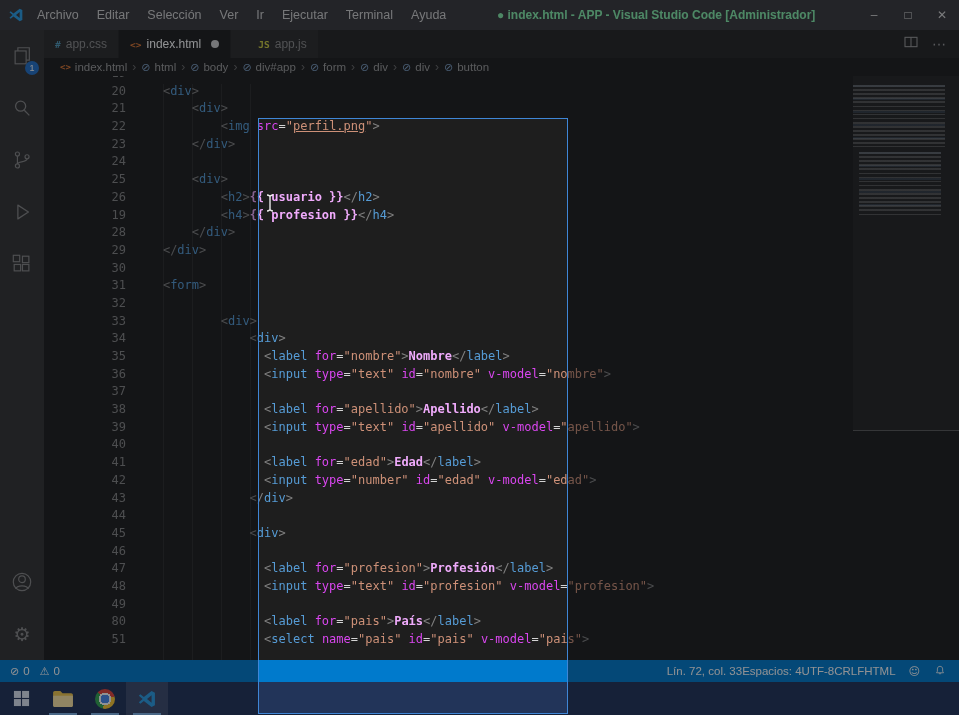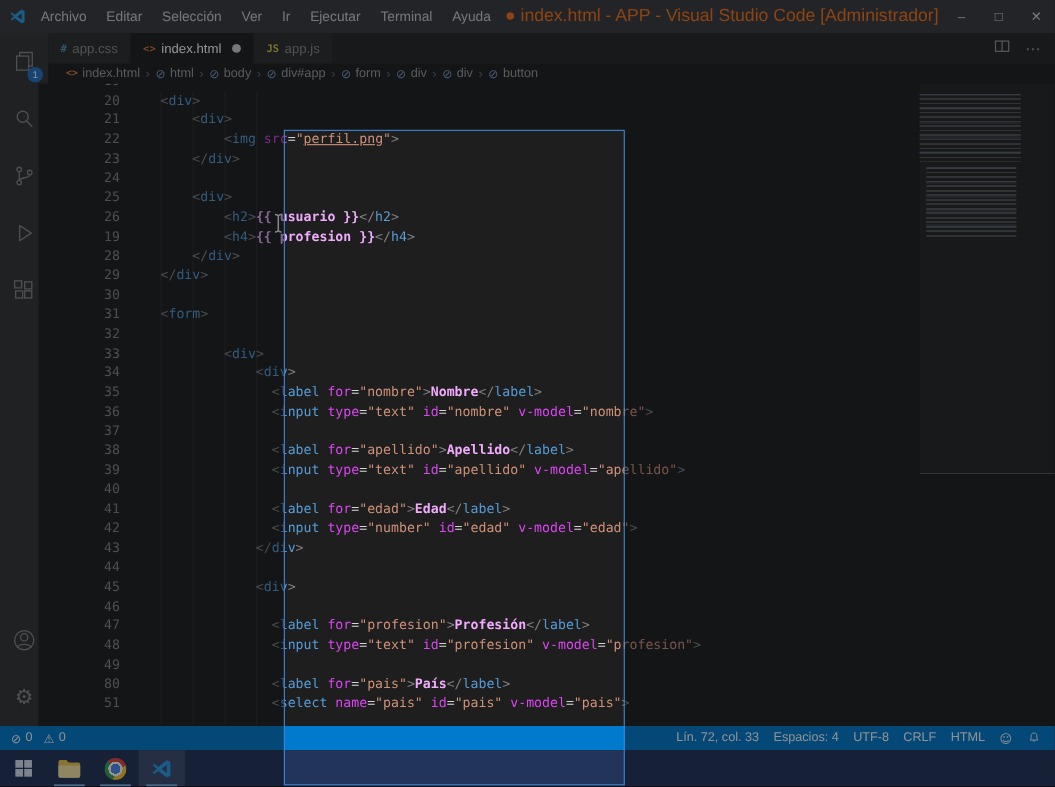--- a/index.html
+++ b/index.html
@@ -4,21 +4,21 @@
 <style>
   html,body{margin:0;padding:0;background:#000;}
   .screen{position:relative;width:959px;height:715px;background:#1e1e1e;overflow:hidden;
           font-family:"Liberation Sans",sans-serif;color:#ccc;-webkit-font-smoothing:antialiased;}
 
   
   .titlebar{position:absolute;left:0;top:0;width:959px;height:30px;background:#39393c;display:flex;align-items:center;}
   .logo{display:flex;margin:0 4px 0 8px;}
   .menubar{display:flex;}
   .menu-item{padding:0 9px;font-size:12.5px;color:#d0d0d0;line-height:30px;white-space:nowrap;}
-  .window-title{flex:1;text-align:center;font-size:16px;color:#f97316;white-space:nowrap;overflow:hidden;}
+  .window-title{flex:1;text-align:center;font-size:12px;color:#86efac;white-space:nowrap;overflow:hidden;font-weight:bold;}
   .win-controls{display:flex;height:30px;}
   .win-btn{width:34px;height:30px;display:flex;align-items:center;justify-content:center;font-size:12px;color:#d6d6d6;}
 
   
   .activity-bar{position:absolute;left:0;top:30px;width:44px;height:630px;background:#333333;
                 display:flex;flex-direction:column;align-items:center;}
   .ab-item{width:44px;height:52px;display:flex;align-items:center;justify-content:center;position:relative;}
   .ab-spacer{flex:1;}
   .badge{position:absolute;right:5px;bottom:7px;background:#2472c8;color:#fff;font-size:9px;width:14px;height:14px;
          border-radius:50%;display:flex;align-items:center;justify-content:center;}
@@ -37,21 +37,21 @@
 
   
   .breadcrumb{position:absolute;left:44px;top:58px;right:0;height:18px;background:#1e1e1e;display:flex;
               align-items:center;font-size:11.5px;color:#9d9d9d;padding-left:14px;gap:1px;white-space:nowrap;}
   .bc-item{display:flex;align-items:center;gap:4px;padding:0 2px;}
   .bc-sep{color:#6a6a6a;margin:0 2px;font-size:12px;}
   .bc-sym{color:#7d9fc4;font-size:11px;font-family:"DejaVu Sans",sans-serif;}
   .bc-file-icon{font-size:9px;font-weight:bold;font-family:"DejaVu Sans Mono",monospace;}
 
   
-  .editor{position:absolute;left:35px;top:76px;right:0;height:584px;background:#1e1e1e;overflow:hidden;}
+  .editor{position:absolute;left:52px;top:76px;right:0;height:584px;background:#1e1e1e;overflow:hidden;}
   .gutter{position:absolute;left:0;top:-10px;width:74px;text-align:right;}
   .line-num{height:17.7px;line-height:17.7px;font:12px "DejaVu Sans Mono",monospace;color:#858585;}
   .code{position:absolute;left:82px;top:-10px;white-space:pre;}
   .code-line{height:17.7px;line-height:17.7px;font:12px "DejaVu Sans Mono",monospace;color:#d4d4d4;}
   .tk-x{color:#d4d4d4}.tk-p{color:#808080}.tk-t{color:#569cd6}.tk-a{color:#d946ef}
   .tk-s{color:#ce9178}.tk-l{color:#ce9178;text-decoration:underline}
   .tk-b{color:#f0abfc;font-weight:600}
   .guide{position:absolute;top:8px;bottom:0;width:1px;background:rgba(255,255,255,0.07);}
   .minimap{position:absolute;left:801px;top:0;width:100px;height:100%;}
   .mm-blob{position:absolute;left:0;background:
@@ -63,21 +63,21 @@
              border-bottom:1px solid rgba(190,190,190,0.35);}
   .ibeam{position:absolute;left:212px;top:117px;}
 
   
   .statusbar{position:absolute;left:0;top:660px;width:959px;height:22px;background:#007acc;display:flex;
              align-items:center;font-size:11.5px;color:#fff;}
   .sb-left{display:flex;align-items:center;gap:10px;padding-left:10px;}
   .sb-item{display:flex;align-items:center;gap:4px;white-space:nowrap;}
   .sb-ico{font-size:11px;font-family:"DejaVu Sans",sans-serif;}
   .sb-right{margin-left:auto;display:flex;align-items:center;gap:13px;padding-right:12px;}
-  .sb-texts{display:flex;gap:13px;}
+  .sb-texts{display:flex;}
 
   
   .taskbar{position:absolute;left:0;top:682px;width:959px;height:33px;background:#223459;display:flex;align-items:center;}
   .tb-item{width:42px;height:33px;display:flex;align-items:center;justify-content:center;position:relative;}
   .tb-item.open::after{content:"";position:absolute;bottom:0;left:7px;right:7px;height:2px;background:#7fb2e8;}
   .tb-item.active-app{background:rgba(255,255,255,0.12);}
   .chrome{width:20px;height:20px;border-radius:50%;display:block;background:
       radial-gradient(circle, #4e8cf0 0 4.5px, #ffffff 4.5px 6.5px, rgba(0,0,0,0) 6.5px),
       conic-gradient(from -45deg, #e8453c 0 33%, #fcc934 33% 66%, #34a853 66% 100%);}
   .tb-lang{position:absolute;right:14px;top:0;height:33px;display:flex;align-items:center;font-size:11px;color:#efefef;margin-top:32px;}
@@ -168,21 +168,21 @@
         <div class="tab">
           <span class="tab-icon" style="color: rgb(81, 154, 186);">#</span>
           <span class="tab-label">app.css</span>
         </div>
         <div class="tab active">
           <span class="tab-icon" style="color: rgb(227, 121, 51);">&lt;&gt;</span>
           <span class="tab-label">index.html</span>
           <span class="dirty-dot"></span>
         </div>
         <div class="tab">
-          <span class="tab-icon" style="color: rgb(203, 203, 65);">JS</span>
+          <span class="tab-icon" style="color: rgb(203, 203, 65); margin-left: 16px;">JS</span>
           <span class="tab-label">app.js</span>
         </div>
       </div>
     <div class="tab-actions">
       <span>
         <svg width="16" height="16" viewBox="0 0 24 24" fill="none" stroke="#9a9a9a" stroke-width="1.6">
             <rect x="3" y="5" width="18" height="14"></rect>
             <path d="M12 5 V19"></path>
           </svg>
       </span>

